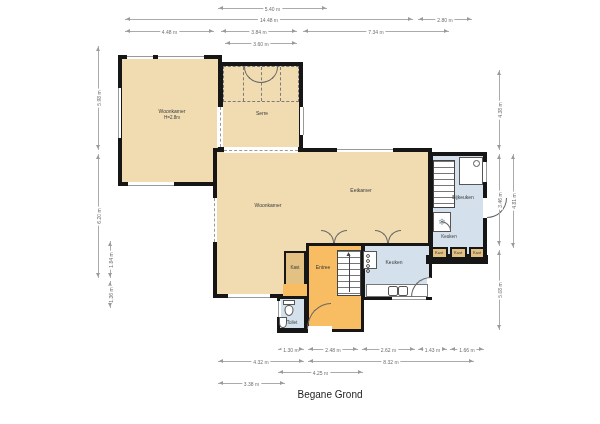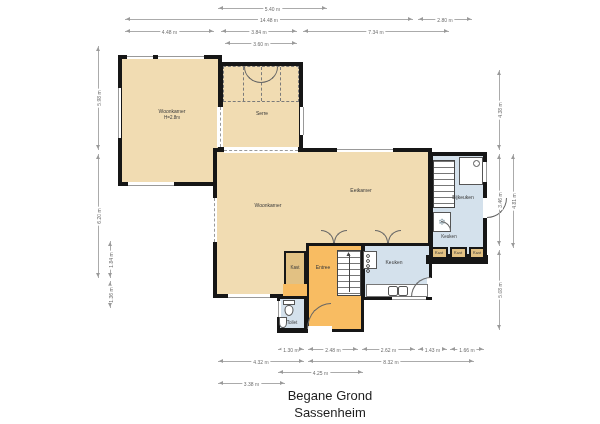--- a/index.html
+++ b/index.html
@@ -34,21 +34,21 @@
   .dimv{position:absolute;width:0;border-left:1px solid #ababab;}
   .dimh:before,.dimh:after,.dimv:before,.dimv:after{content:"";position:absolute;width:0;height:0;}
   .dimh:before{left:-1px;top:-3.5px;border:2.5px solid transparent;border-right:4px solid #9a9a9a;}
   .dimh:after{right:-1px;top:-3.5px;border:2.5px solid transparent;border-left:4px solid #9a9a9a;}
   .dimv:before{top:-1px;left:-3.5px;border:2.5px solid transparent;border-bottom:4px solid #9a9a9a;}
   .dimv:after{bottom:-1px;left:-3.5px;border:2.5px solid transparent;border-top:4px solid #9a9a9a;}
   .lbl{position:absolute;font-size:5px;color:#6f6f6f;background:#fff;padding:0 2px;white-space:nowrap;}
   .dimh .lbl{left:50%;top:0;transform:translate(-50%,-52%);}
   .dimv .lbl{left:0;top:50%;transform:translate(-50%,-50%) rotate(180deg);writing-mode:vertical-rl;padding:2px 0;}
   .title{position:absolute;left:230px;top:388px;width:200px;text-align:center;color:#1d1d1d;
-         font-size:13px;line-height:1.3;}
+         font-size:10px;line-height:1.3;}
   .freezer-glyph{position:absolute;left:50%;top:50%;transform:translate(-50%,-50%);font-size:9px;color:#78909c;}
 </style>
 </head>
 <body>
 
 <div class="stage">
   <div id="plan">
       <div class="room" style="left: 118px; top: 55px; width: 104px; height: 131px; position: absolute; background: rgb(241, 220, 178); border-width: 4px;"></div>
       <div class="room" style="left: 219px; top: 62px; width: 84px; height: 89px; position: absolute; background: rgb(241, 220, 178); border-width: 4px;"></div>
       <div class="room" style="left: 213px; top: 148px; width: 219px; height: 150px; position: absolute; background: rgb(241, 220, 178); border-width: 4px;"></div>
@@ -229,15 +229,14 @@
       </div>
       <div class="dimv" style="left: 499px; top: 250px; height: 80px;">
         <span class="lbl">5.08 m</span>
       </div>
       <div class="dimv" style="left: 513px; top: 154px; height: 94px;">
         <span class="lbl">4.81 m</span>
       </div>
     </div>
   <div class="title">
     <div>Begane Grond</div>
-    <div>Sassenheim</div>
   </div>
 </div>
 
 </body></html>

